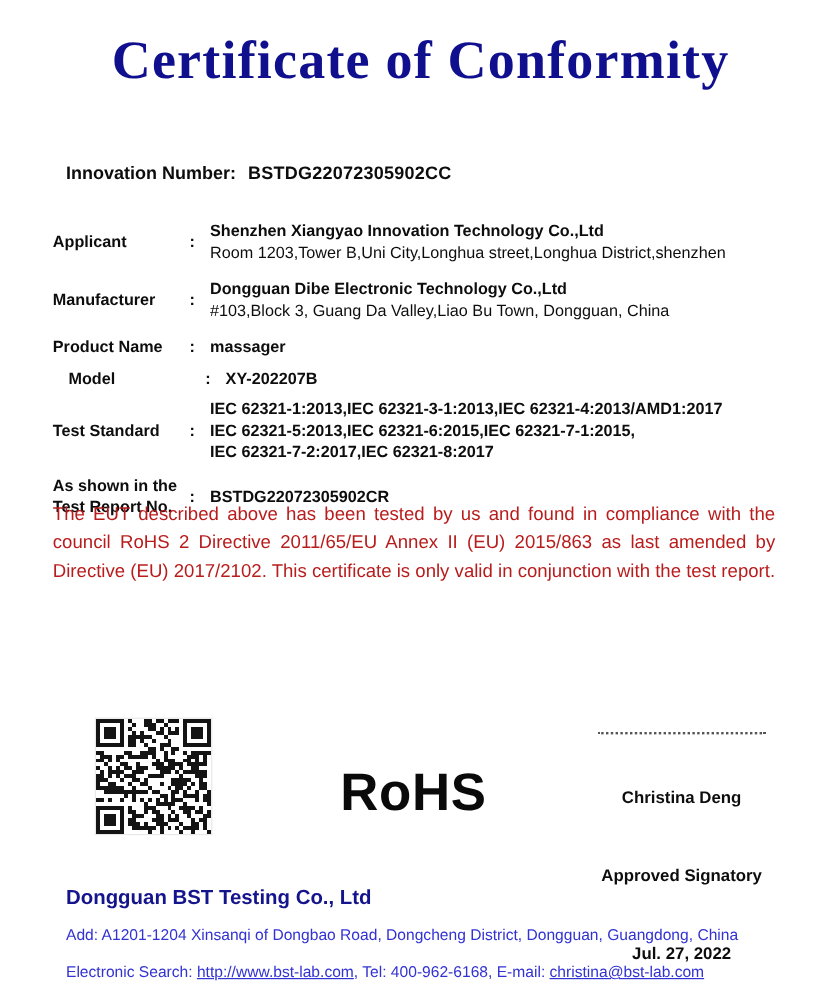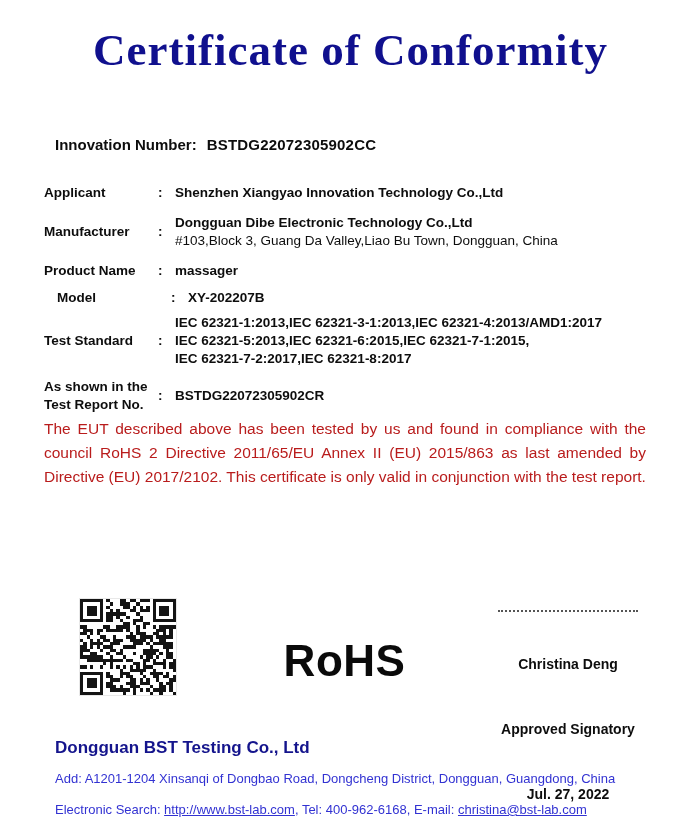--- a/index.html
+++ b/index.html
@@ -113,20 +113,21 @@
 
   <div class="certnum-row"><span>Innovation Number:</span><span class="num">BSTDG22072305902CC</span></div>
 
   <div class="fields">
 
     <div class="frow mb12">
       <div class="flabel">Applicant</div>
       <div class="fcolon">:</div>
       <div class="fvalue">
         <span class="vbold">Shenzhen Xiangyao Innovation Technology Co.,Ltd</span>
+        <span class="vplain">Room 1203,Tower B,Uni City,Longhua street,Longhua District,shenzhen</span>
       </div>
     </div>
 
     <div class="frow mb12">
       <div class="flabel">Manufacturer</div>
       <div class="fcolon">:</div>
       <div class="fvalue">
         <span class="vbold">Dongguan Dibe Electronic Technology Co.,Ltd</span>
         <span class="vplain">#103,Block 3, Guang Da Valley,Liao Bu Town, Dongguan, China</span>
       </div>

